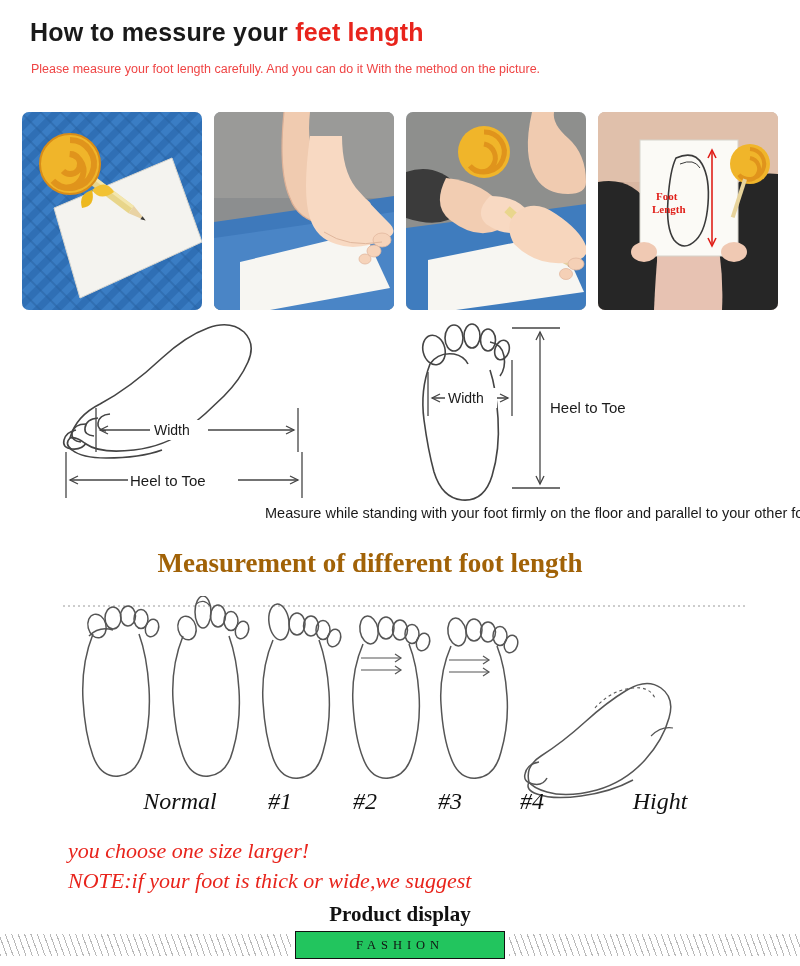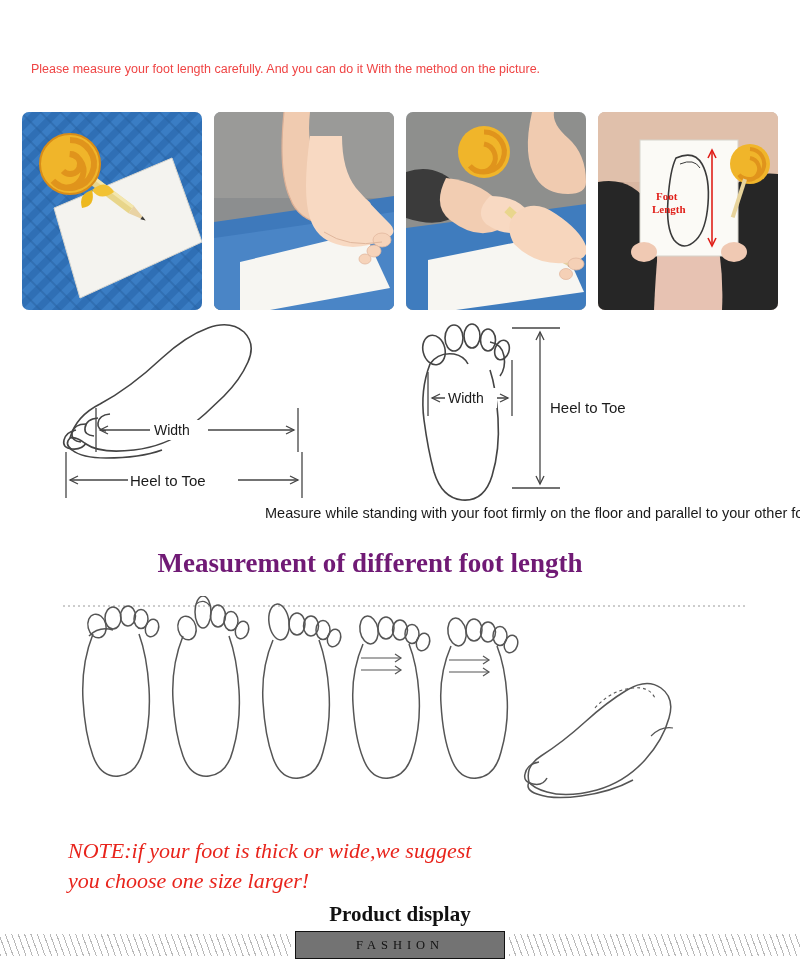--- a/index.html
+++ b/index.html
@@ -85,21 +85,21 @@
   
   .measure-heading {
     position: absolute;
     left: 0;
     top: 548px;
     width: 740px;
     text-align: center;
     font-family: "Liberation Serif", serif;
     font-size: 27px;
     font-weight: bold;
-    color: #701a75;
+    color: #a16207;
   }
 
   
   .foot-chart {
     position: absolute;
     left: 55px;
     top: 596px;
     width: 700px;
     height: 220px;
   }
@@ -170,29 +170,30 @@
     width: 208px;
     height: 26px;
     border: 1px solid #111;
     display: flex;
     align-items: center;
     justify-content: center;
     font-family: "Liberation Serif", serif;
     font-size: 12.5px;
     letter-spacing: 5px;
     color: #111;
-    background: #737373;
+    background: #22c55e;
     margin: 16px 4px;
   }
 </style>
 </head>
 <body>
 
 <div class="page">
 
+  <div class="title"><span>How to messure your </span><span class="accent">feet length</span></div>
   <div class="subtitle">Please measure your foot length carefully. And you can do it With the method on the picture.</div>
 
   <div class="photo-row">
 
     <div class="photo">
       <svg viewBox="0 0 180 198" preserveAspectRatio="none">
         <defs>
           <pattern id="matblue" width="14" height="14" patternUnits="userSpaceOnUse" patternTransform="rotate(45)">
             <rect width="14" height="14" fill="#2f6fb5"></rect>
             <rect width="7" height="14" fill="#3a7dc4"></rect>
@@ -481,24 +482,32 @@
       <g fill="none" stroke="#555" stroke-width="1.5">
         <path d="M474,186 q-4,-16 12,-26 q22,-14 44,-34 q22,-20 42,-32 q20,-12 34,-2 q14,10 8,30 q-6,22 -24,42 q-20,22 -48,30 q-30,8 -50,2 q-14,-4 -18,-10z"></path>
         <path d="M474,186 q-4,8 8,12 q16,6 44,2 q30,-4 52,-16"></path>
         <path d="M484,166 q-12,2 -14,12 q-2,8 8,10 q10,2 14,-6"></path>
         <path d="M540,112 q16,-18 38,-20 q16,-2 22,10" stroke-dasharray="3,3" stroke-width="1.1"></path>
         <path d="M596,140 q10,-10 22,-8" stroke-width="1.1"></path>
       </g>
     </svg>
   </div>
 
+  <div class="foot-labels">
+    <div class="foot-label" style="left:60px;width:130px;">Normal</div>
+    <div class="foot-label" style="left:180px;width:90px;">#1</div>
+    <div class="foot-label" style="left:265px;width:90px;">#2</div>
+    <div class="foot-label" style="left:350px;width:90px;">#3</div>
+    <div class="foot-label" style="left:432px;width:90px;">#4</div>
+    <div class="foot-label" style="left:540px;width:130px;">Hight</div>
+  </div>
 
   <div class="note">
+    <div>you choose one size larger!</div>
     <div>NOTE:if your foot is thick or wide,we suggest</div>
-    <div>you choose one size larger!</div>
   </div>
 
   <div class="product-display">Product display</div>
   <div class="fashion-wrap">
     <div class="hatch"></div>
     <div class="fashion-box">FASHION</div>
     <div class="hatch"></div>
   </div>
 
 </div>

